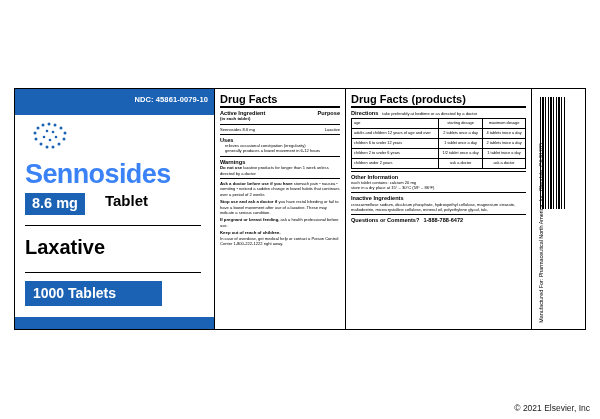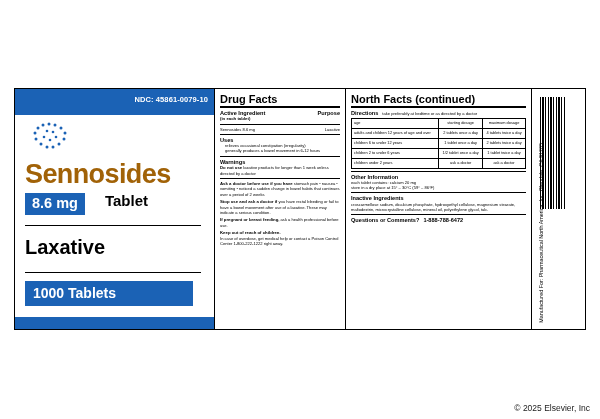--- a/index.html
+++ b/index.html
@@ -55,21 +55,21 @@
     left: 8px;
     top: 30px;
     width: 56px;
     height: 34px;
   }
   .logo-circle svg { display:block; }
   .brand {
     position: absolute;
     left: 10px;
     top: 72px;
-    color: #a16207;
+    color: #3b82f6;
     font-size: 27px;
     font-weight: bold;
     letter-spacing: -0.6px;
     line-height: 1;
   }
   .strength-row {
     position: absolute;
     left: 10px;
     top: 104px;
     display: flex;
@@ -110,21 +110,21 @@
   .count-bar {
     position: absolute;
     left: 10px;
     top: 192px;
     background: #1b62b5;
     color: #ffffff;
     font-size: 14px;
     font-weight: bold;
     padding: 5px 10px 6px 8px;
     line-height: 1;
-    width: 168px;
+    width: 137px;
     box-sizing: border-box;
   }
   .blue-bar-bottom {
     position: absolute;
     left: 0;
     bottom: 0;
     width: 100%;
     height: 12px;
     background: #1b62b5;
   }
@@ -313,21 +313,21 @@
     </div>
     <div class="tiny blk">
       <span class="tiny-b">If pregnant or breast feeding,</span>
       <span>ask a health professional before use.</span>
     </div>
     <div class="tiny-b">Keep out of reach of children.</div>
     <div class="tiny">In case of overdose, get medical help or contact a Poison Control Center 1-800-222-1222 right away.</div>
   </div>
 
   <div class="facts-panel wide">
-    <div class="df-title">North Facts (continued)</div>
+    <div class="df-title">Drug Facts (products)</div>
     <div class="hr-thick"></div>
 
     <div class="dir-line">
       <span class="sec-head">Directions</span>
       <span class="tiny">take preferably at bedtime or as directed by a doctor</span>
     </div>
 
     <table class="dose">
       <thead>
         <tr>
@@ -375,13 +375,13 @@
       <span class="sec-head">1-888-788-6472</span>
     </div>
   </div>
 
   <div class="right-panel">
     <div class="barcode"></div>
     <div class="mfr">Manufactured For: Pharmaceutical North America, Inc. Glendale, CA 91205</div>
   </div>
 </div>
 
-<div class="copyright">© 2025 Elsevier, Inc</div>
+<div class="copyright">© 2021 Elsevier, Inc</div>
 
 </body></html>

